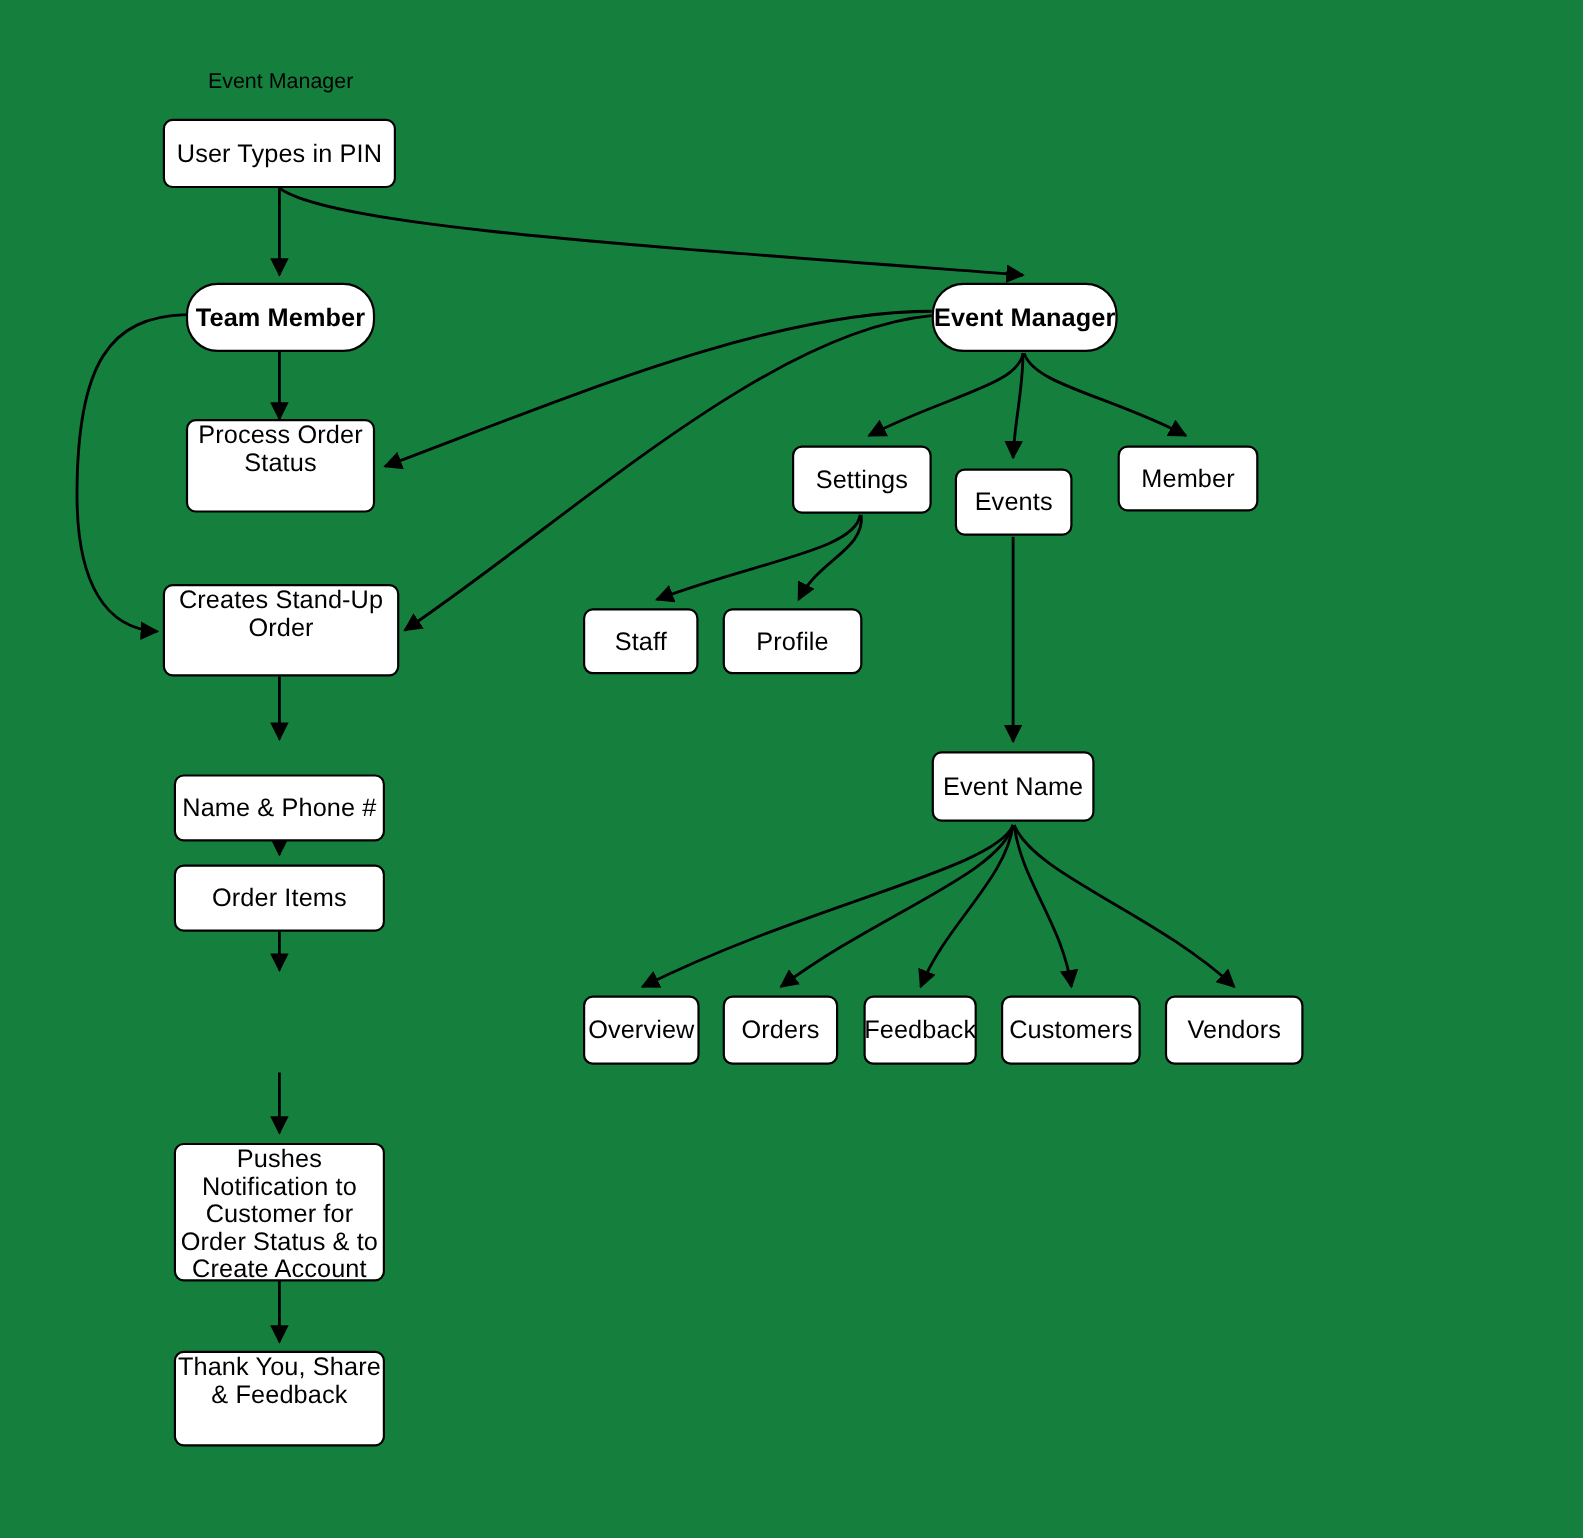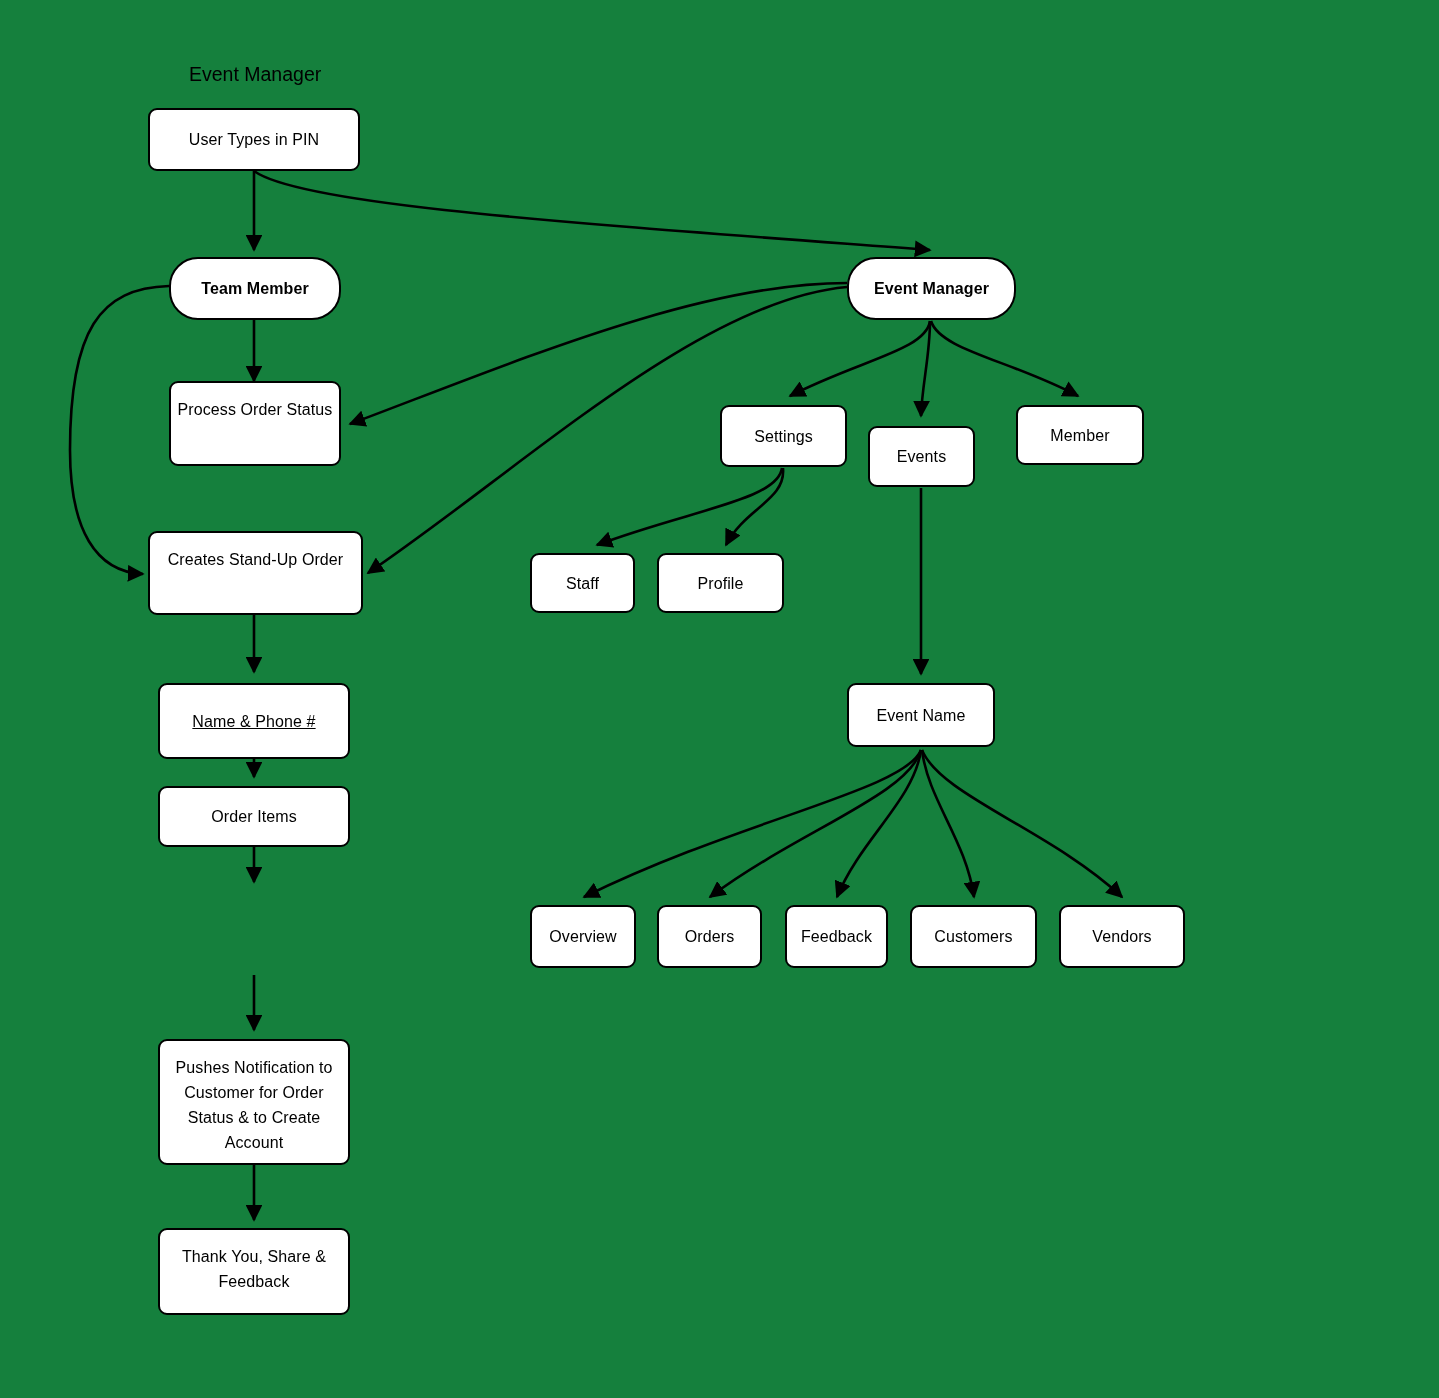--- a/index.html
+++ b/index.html
@@ -29,29 +29,29 @@
     position: absolute;
     box-sizing: border-box;
     border: 2.2px solid #000000;
     border-radius: 9px;
     background: #ffffff;
     display: flex;
     align-items: center;
     justify-content: center;
     text-align: center;
     color: #000000;
-    font-size: 16px;
+    font-size: 23px;
     line-height: 25px;
     font-family: "Liberation Sans", sans-serif;
     letter-spacing: 0.1px;
     z-index: 2;
   }
   .node.top-text {
     align-items: flex-start;
-    padding-top: 14px;
+    padding-top: 0;
     text-align: center;
   }
   .node.bold {
     font-weight: bold;
     border-radius: 29px;
   }
   .lane-label {
     position: absolute;
     font-size: 19.5px;
     line-height: 24px;
@@ -122,21 +122,21 @@
   <div class="lane-label" style="left:189px; top:62px;">Event Manager</div>
 
   <div class="node" style="left:148px; top:108px; width:212px; height:63px;">User Types in PIN</div>
 
   <div class="node bold" style="left:169px; top:257px; width:172px; height:63px;">Team Member</div>
 
   <div class="node top-text" style="left:169px; top:381px; width:172px; height:85px;">Process Order Status</div>
 
   <div class="node top-text" style="left:148px; top:531px; width:215px; height:84px;">Creates Stand-Up Order</div>
 
-  <div class="node" style="left:158px; top:683px; width:192px; height:76px;text-decoration:underline;">Name &amp; Phone #</div>
+  <div class="node" style="left:158px; top:704px; width:192px; height:61px;">Name &amp; Phone #</div>
 
   <div class="node" style="left:158px; top:786px; width:192px; height:61px;">Order Items</div>
 
 
   <div class="node top-text" style="left:158px; top:1039px; width:192px; height:126px;">Pushes Notification to Customer for Order Status &amp; to Create Account</div>
 
   <div class="node top-text" style="left:158px; top:1228px; width:192px; height:87px;">Thank You, Share &amp; Feedback</div>
 
   <div class="node bold" style="left:847px; top:257px; width:169px; height:63px;">Event Manager</div>
 

